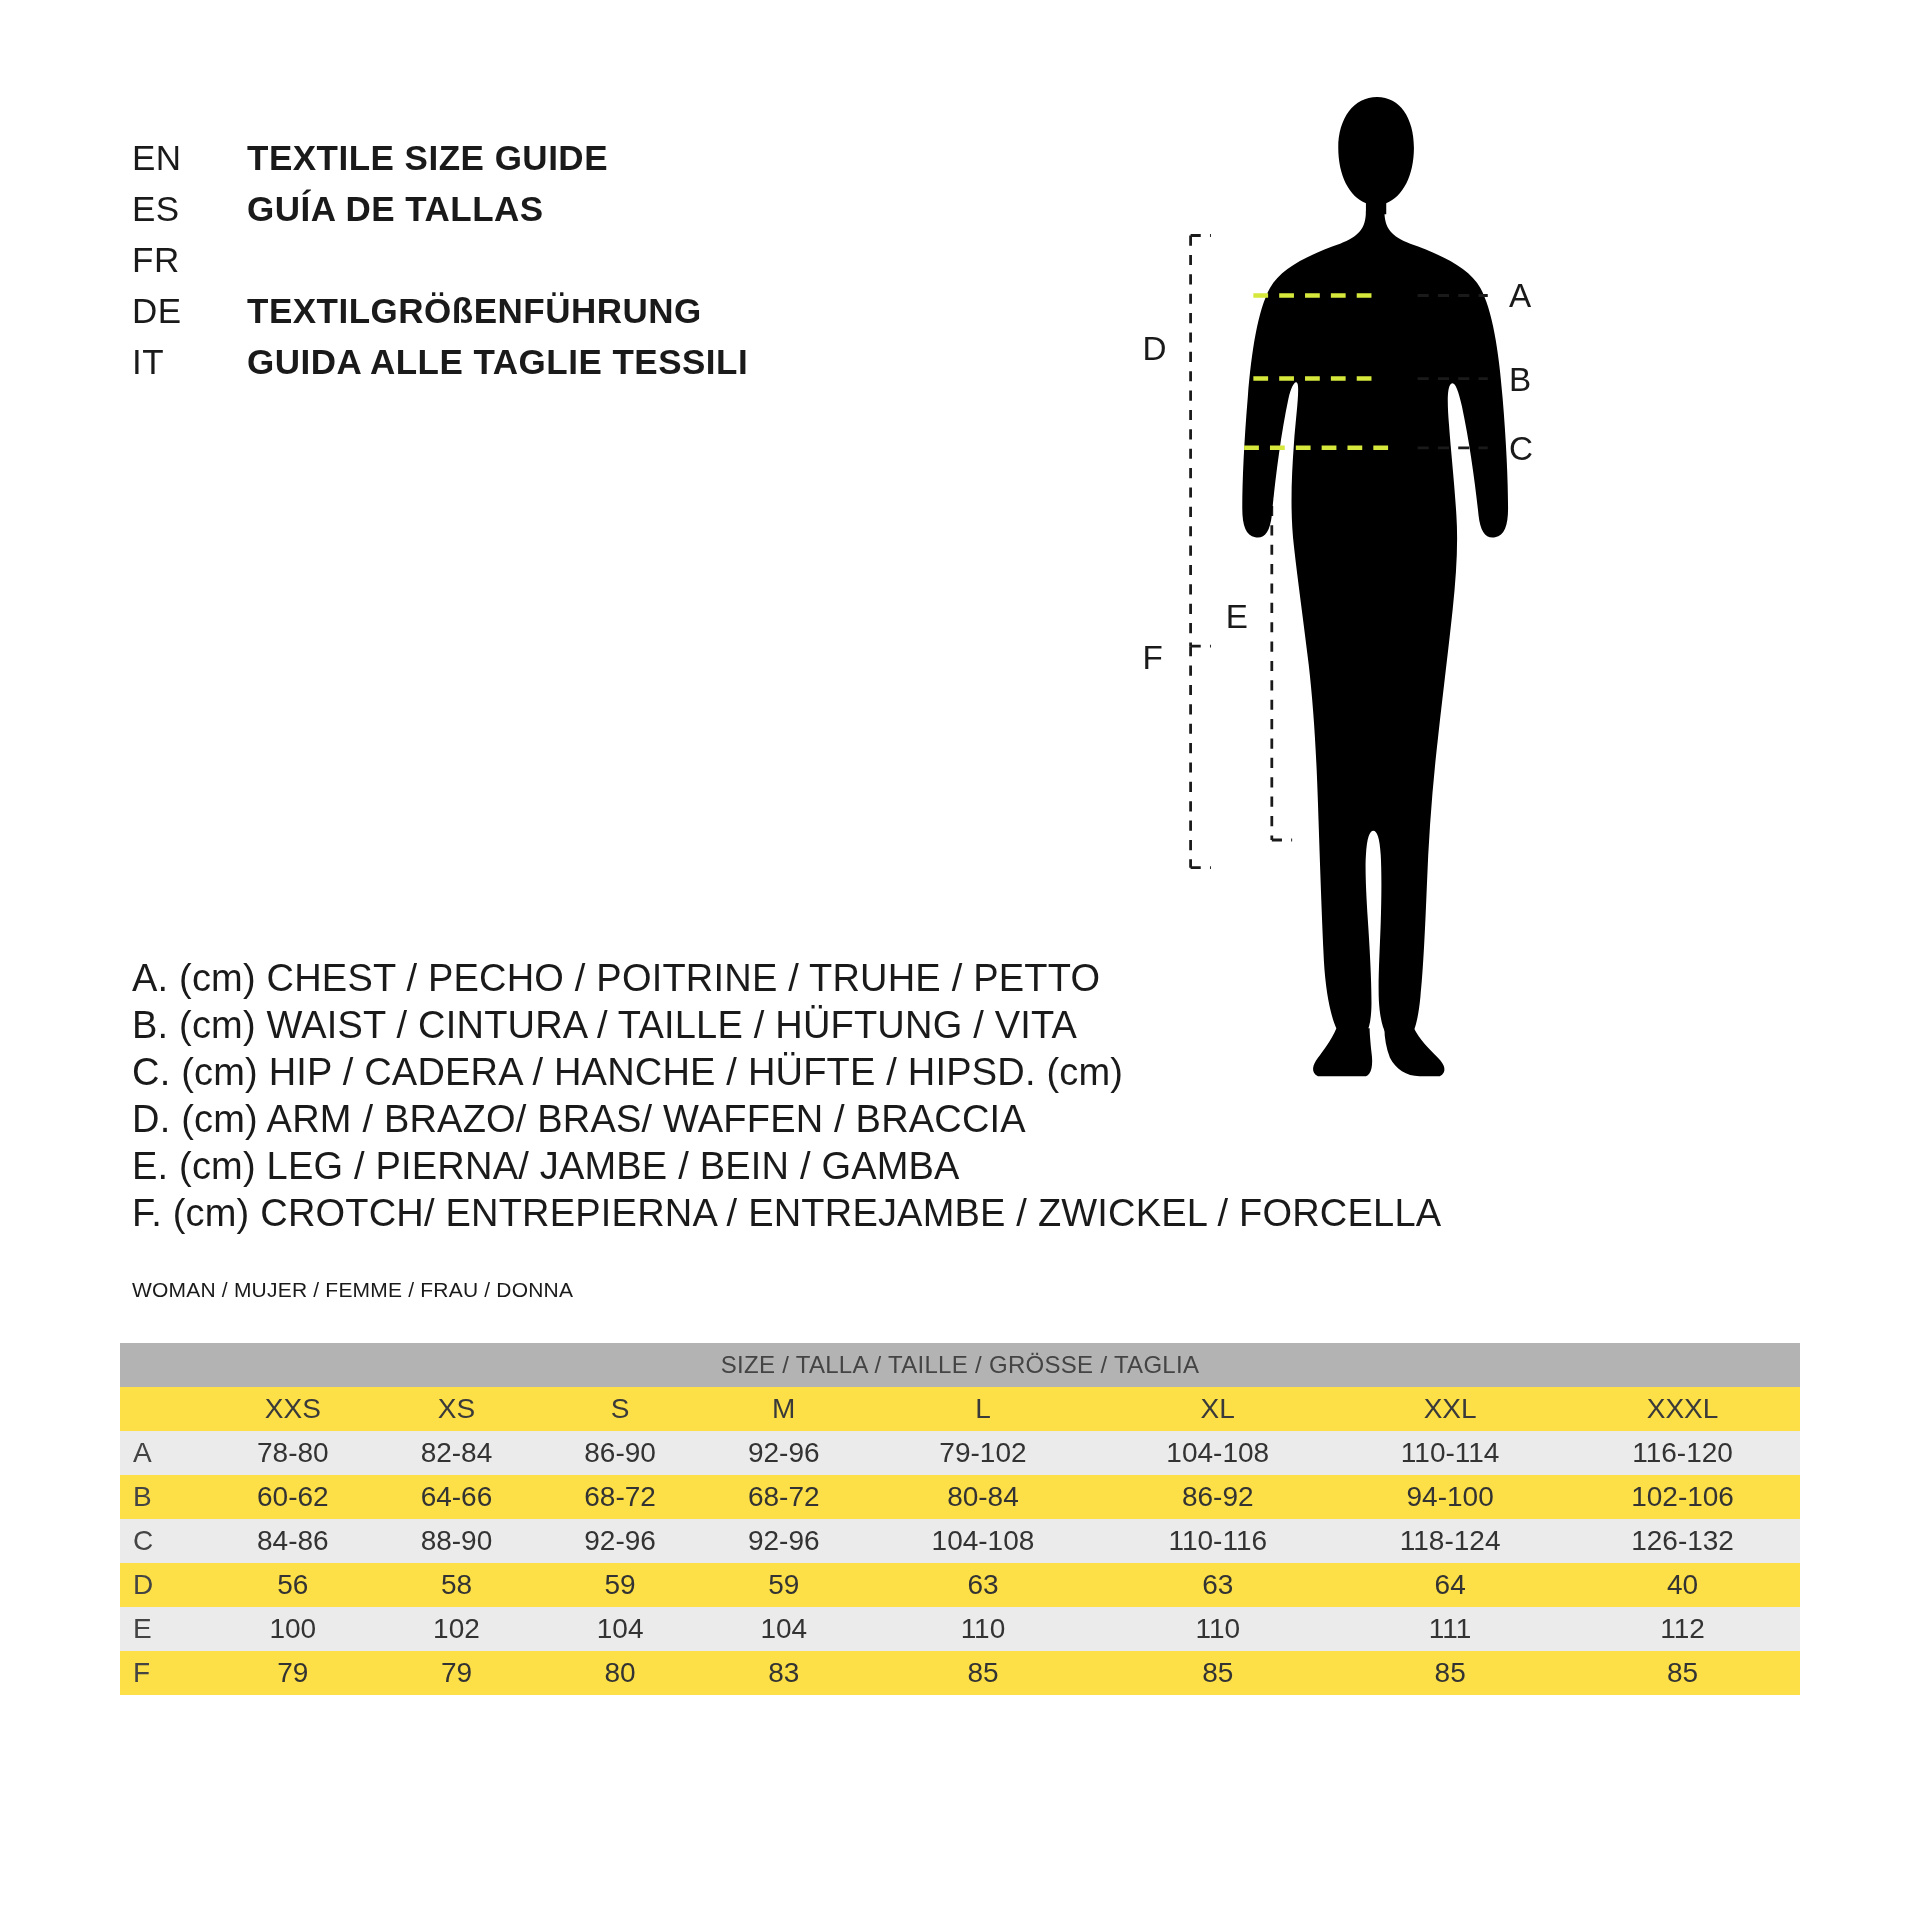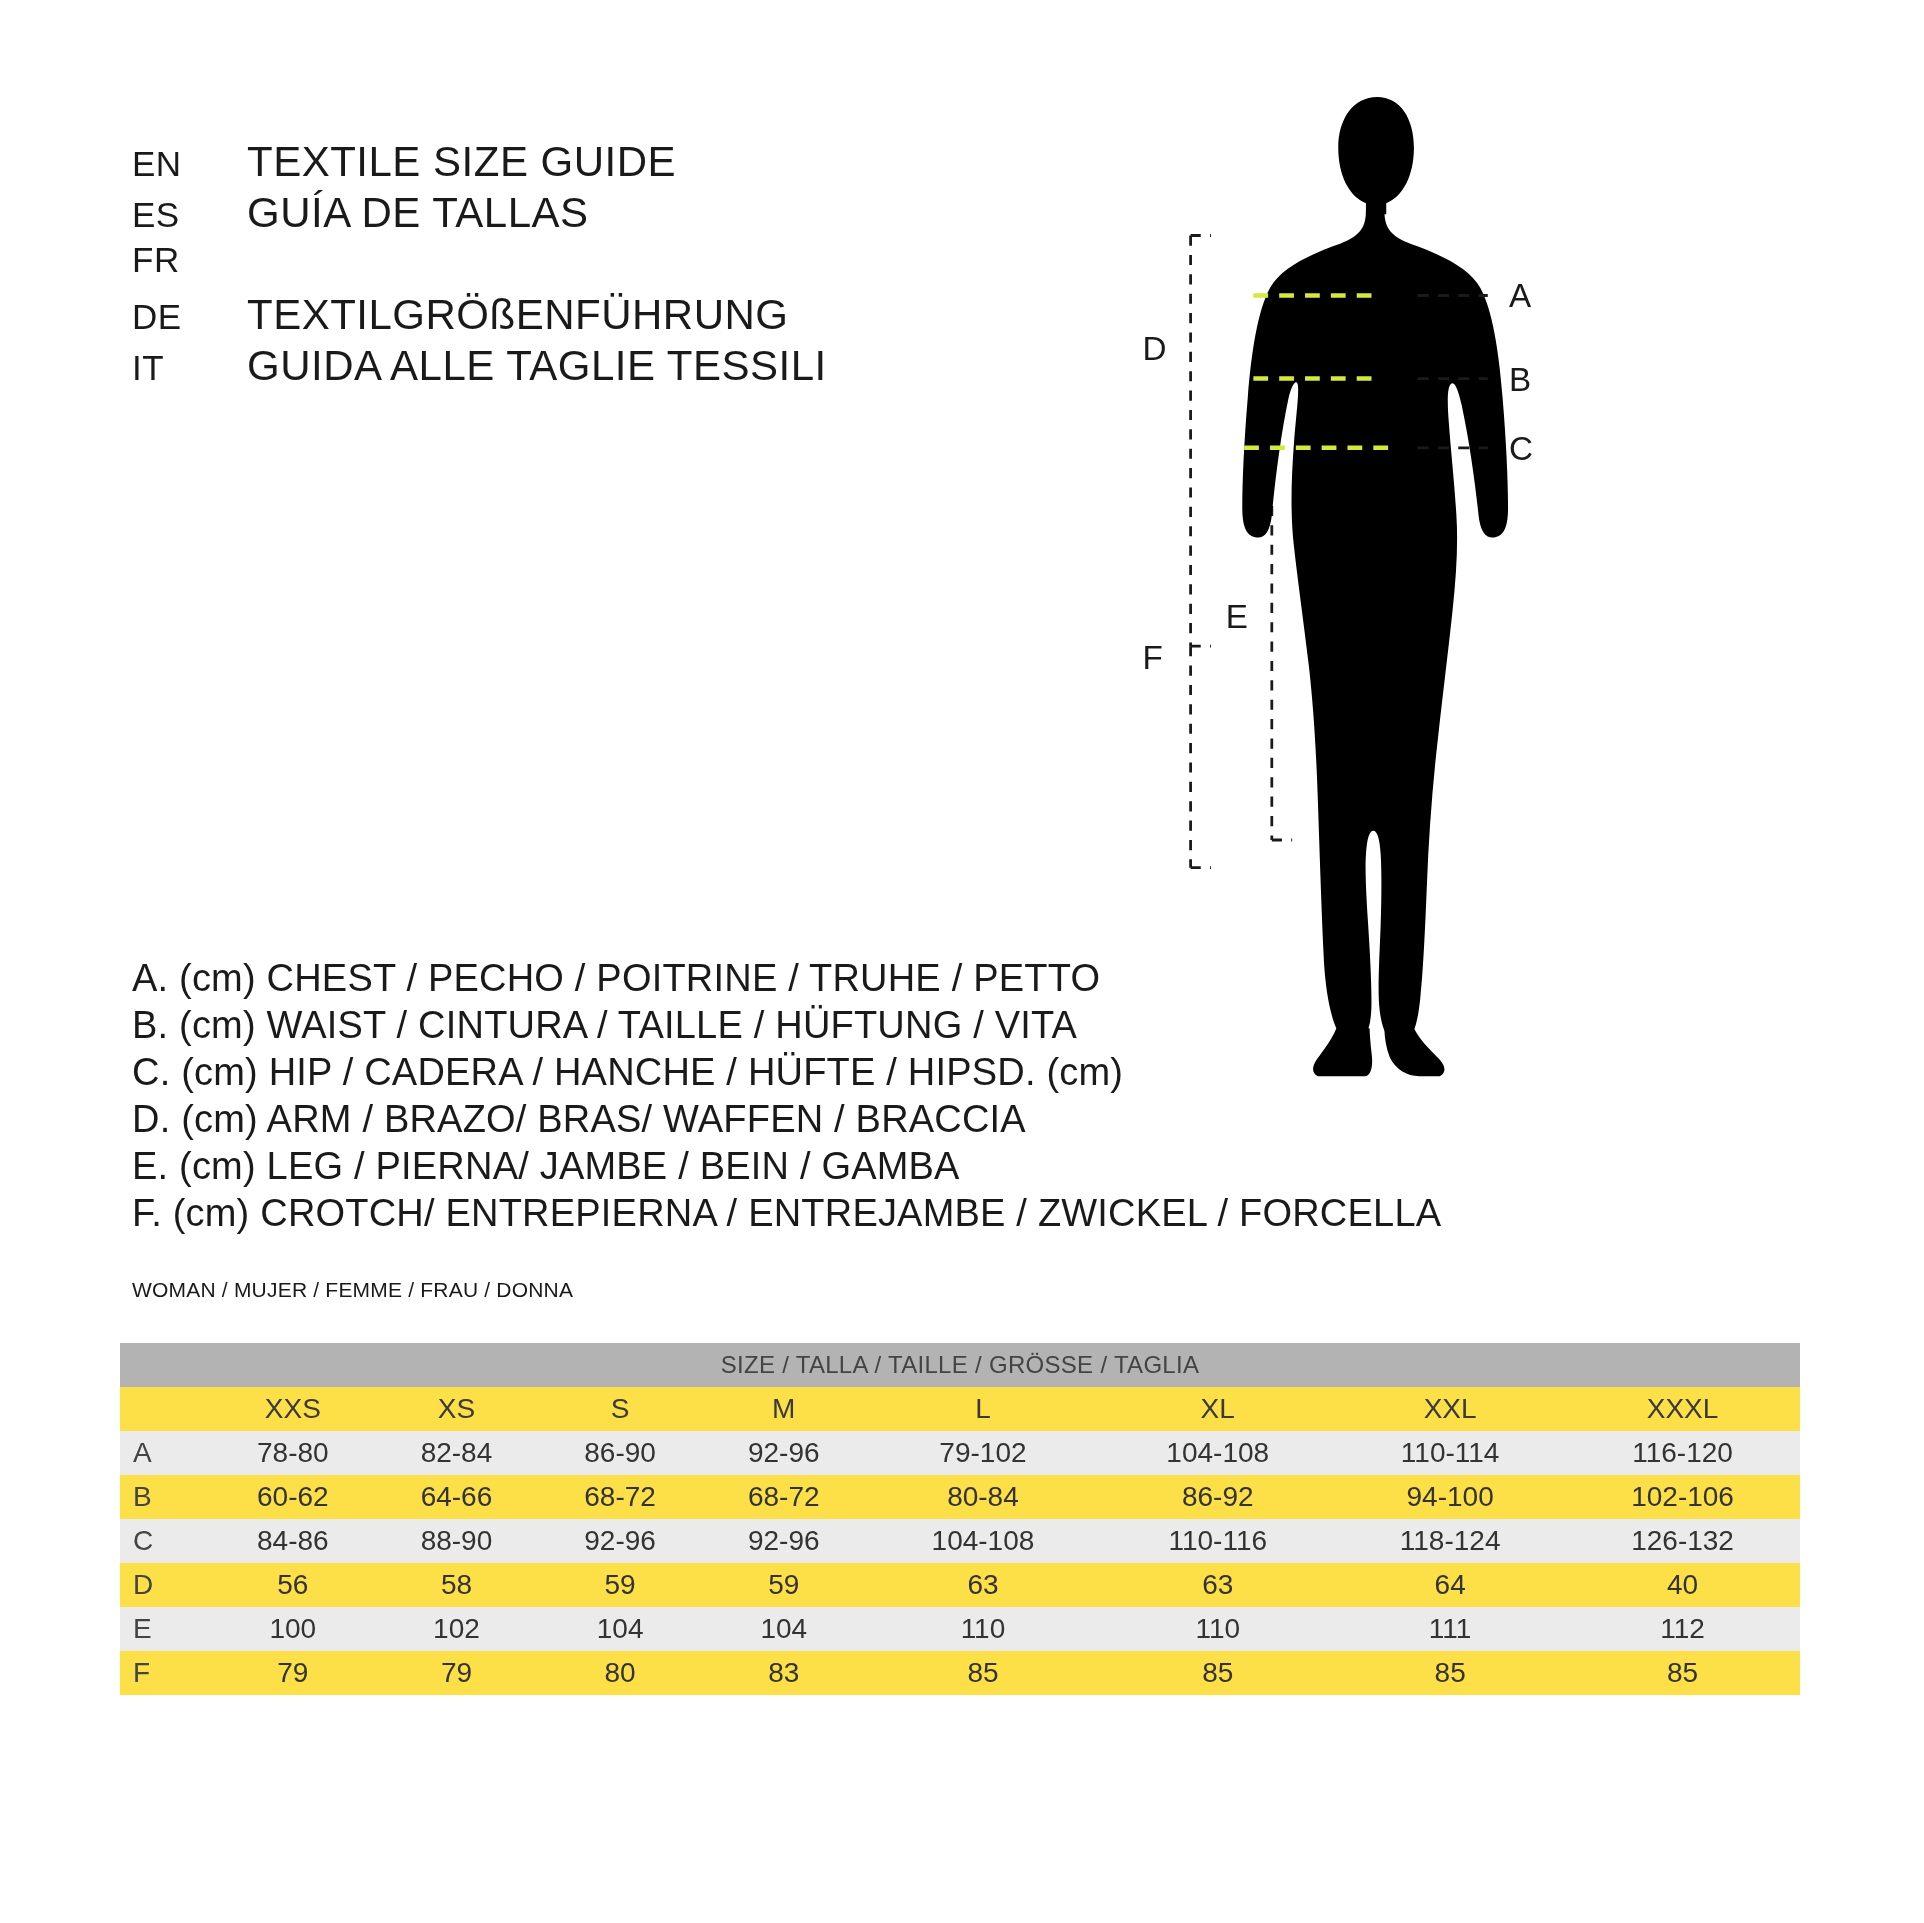--- a/index.html
+++ b/index.html
@@ -28,23 +28,24 @@
     align-items: baseline;
     height: 51px;
   }
   .title-lang {
     width: 115px;
     font-size: 35px;
     letter-spacing: 0.5px;
     color: #1a1a1a;
   }
   .title-text {
-    font-size: 42px;
+    font-size: 35px;
     letter-spacing: 0.5px;
     color: #1a1a1a;
+    font-weight: bold;
   }
 
   
   .legend-block {
     position: absolute;
     left: 132px;
     top: 955px;
   }
   .legend-row {
     font-size: 38px;

